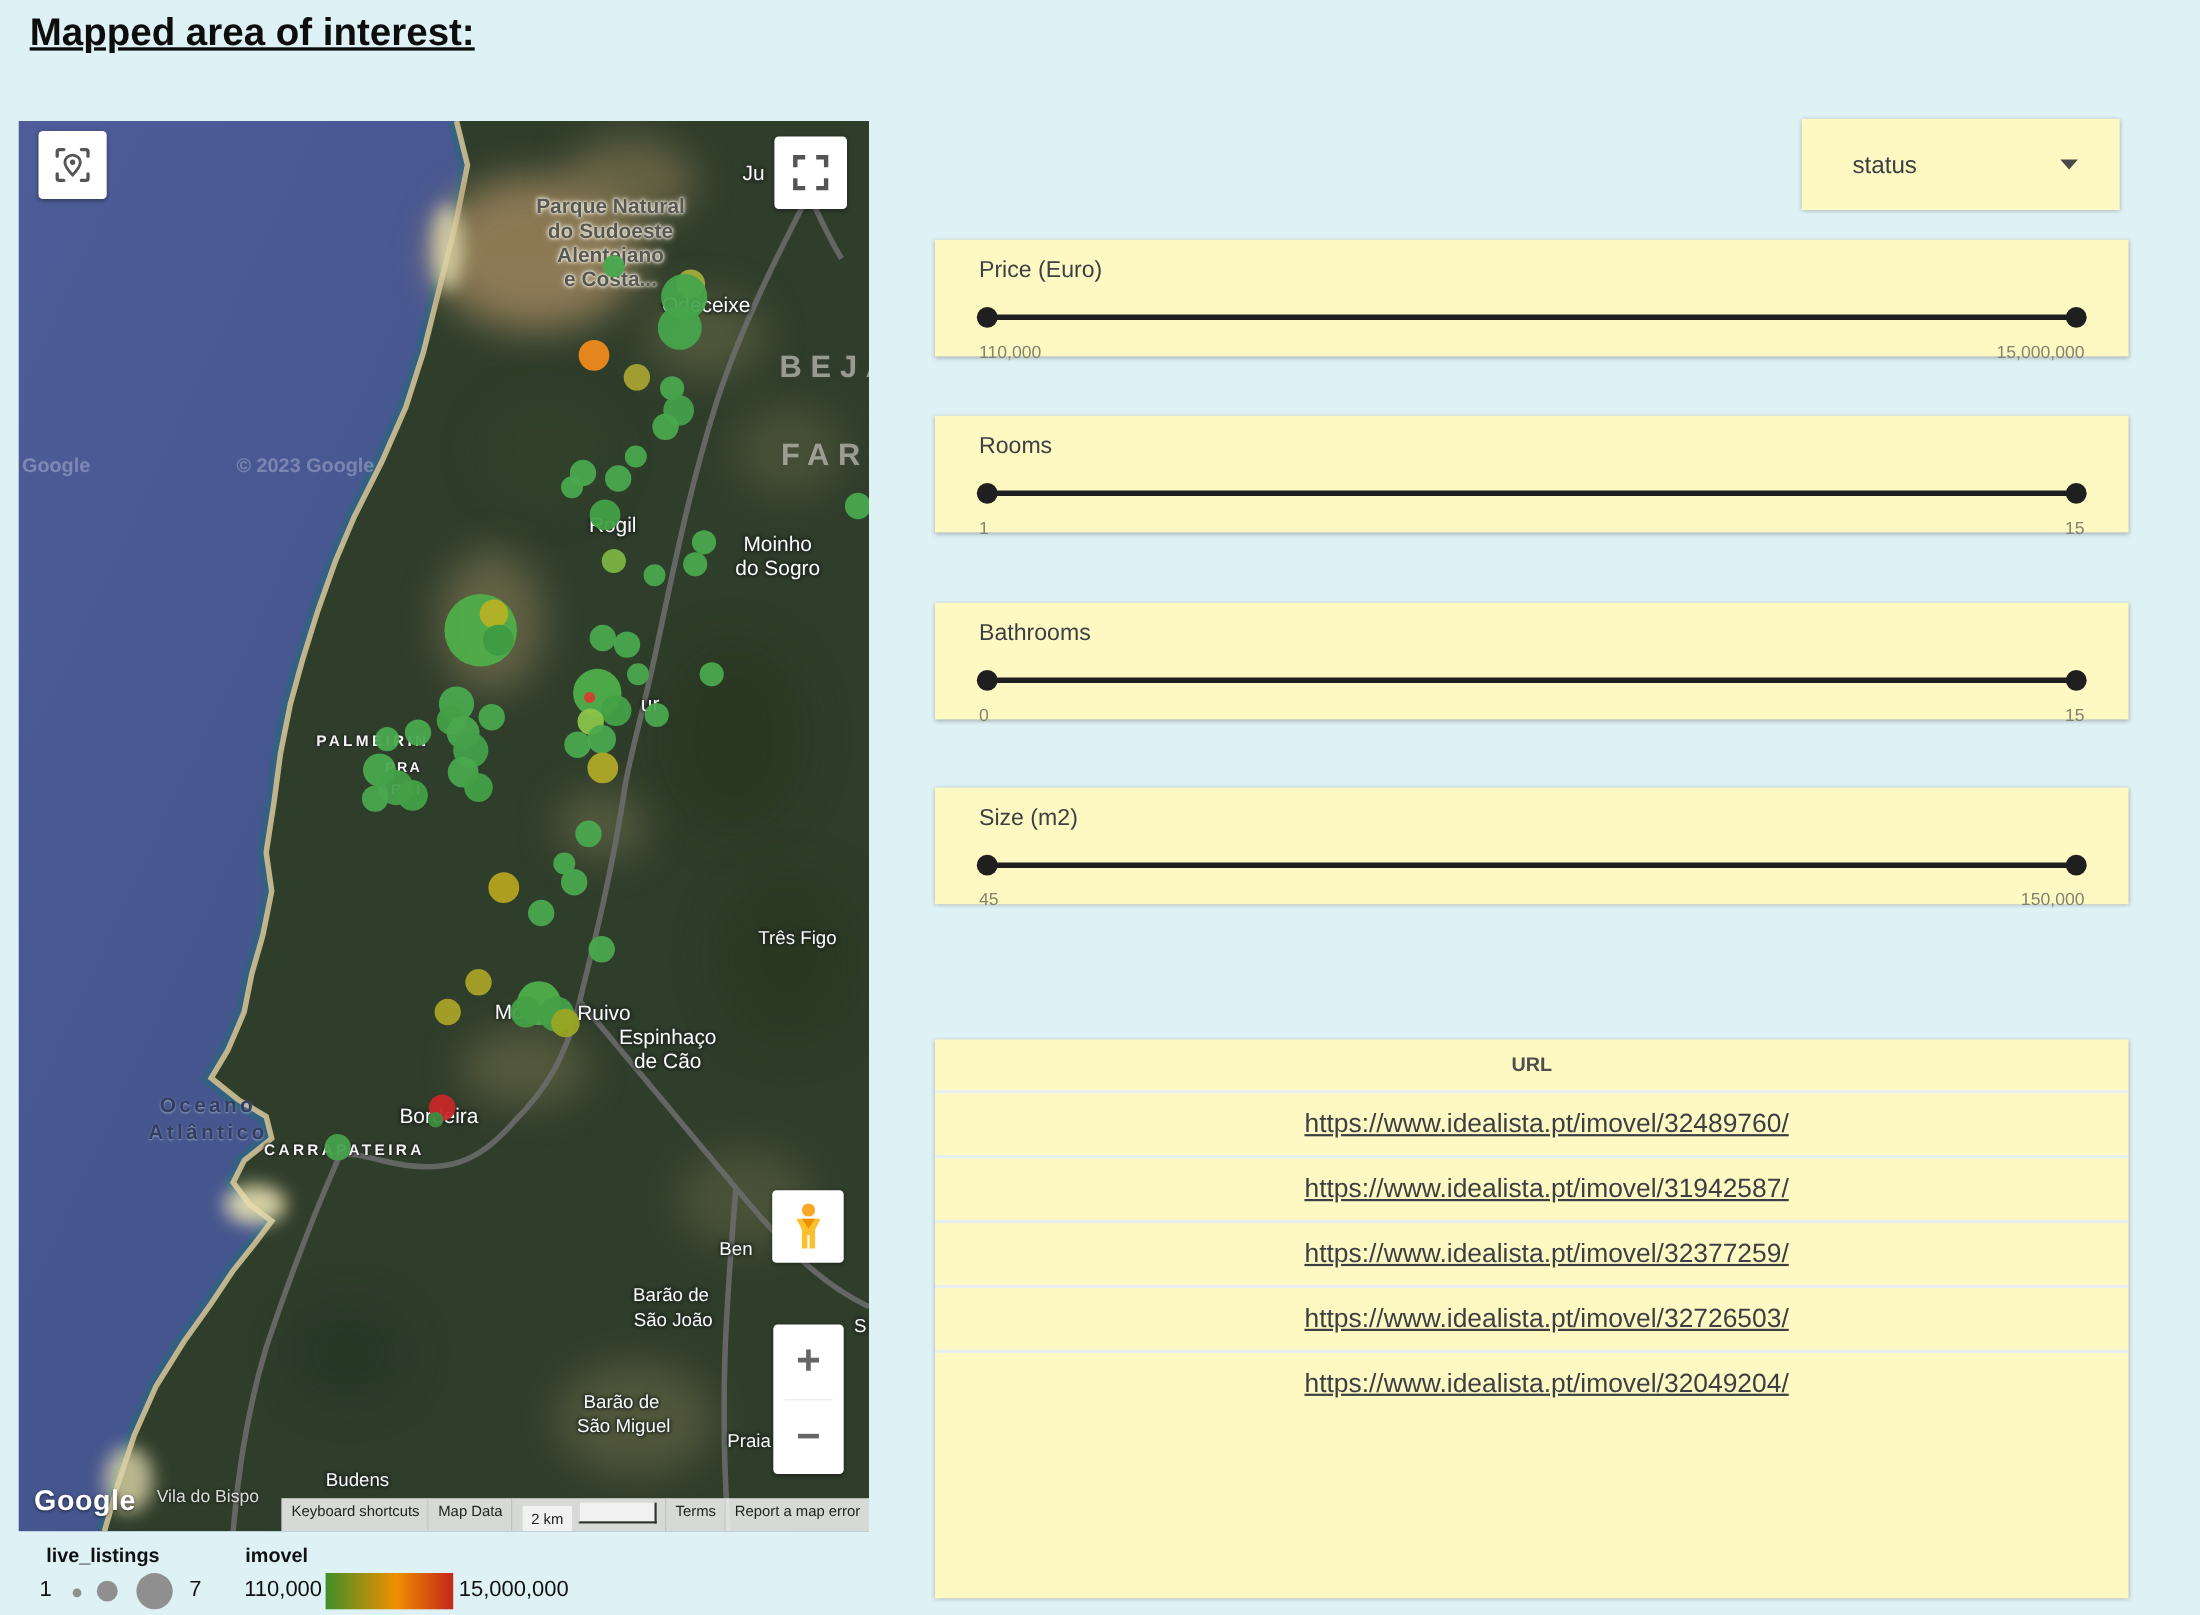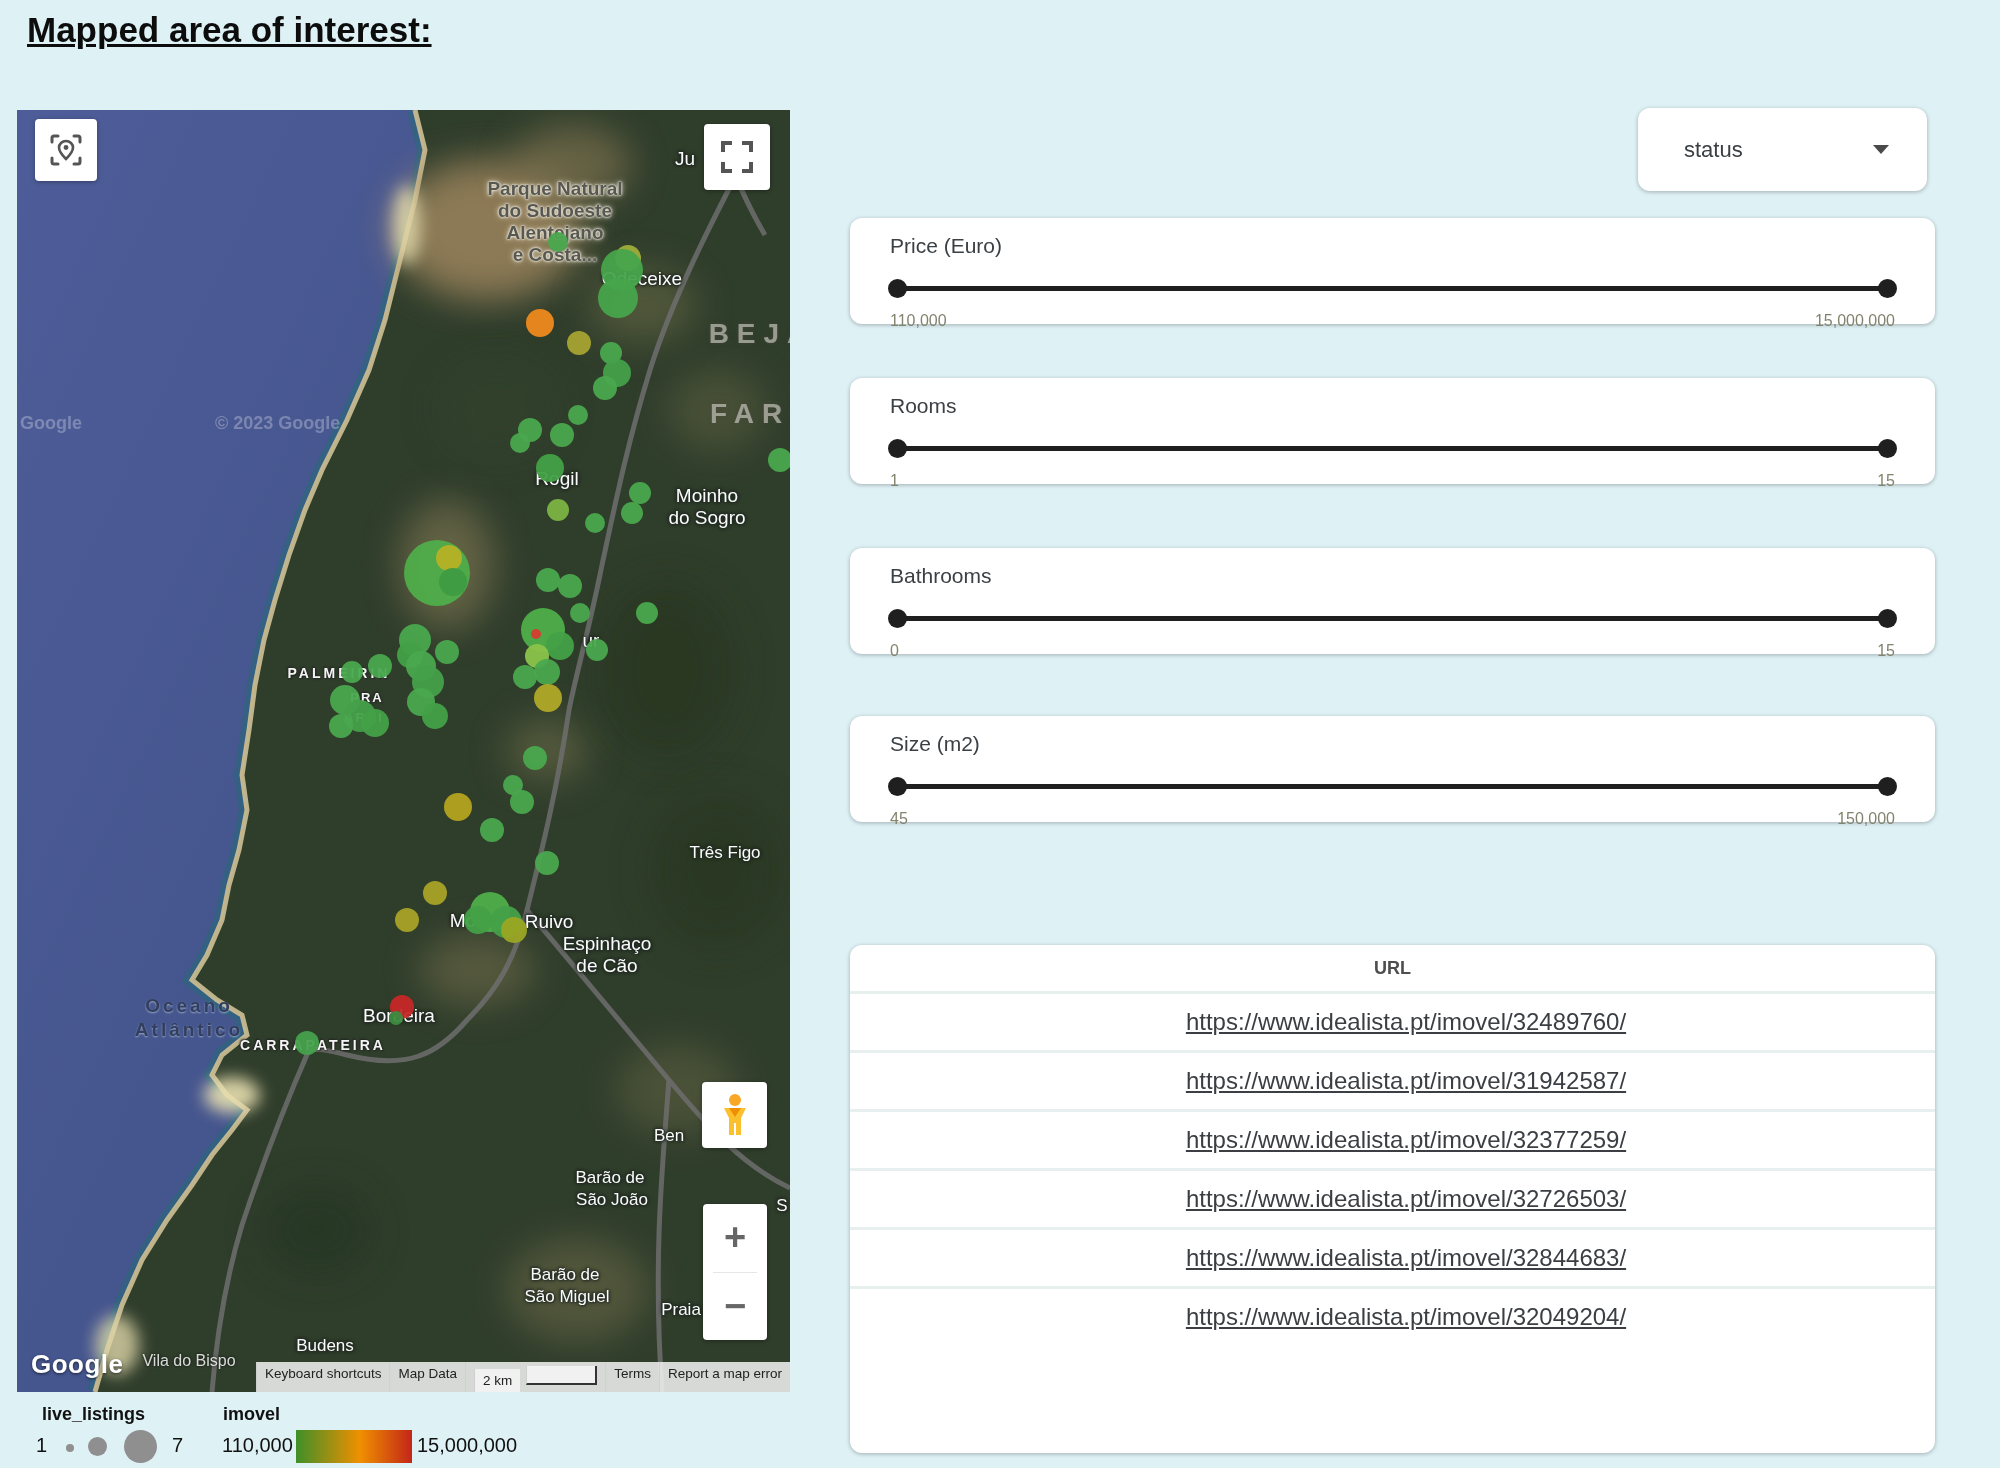--- a/index.html
+++ b/index.html
@@ -47,21 +47,21 @@
   .zoomctl .zbtn{flex:1;width:100%;display:flex;align-items:center;justify-content:center;
        font-size:38px;color:#666;font-weight:bold;cursor:pointer;}
   .zoomctl .zdiv{width:44px;height:1px;background:#e6e6e6;}
   .glogo{position:absolute;left:14px;bottom:12px;z-index:9;color:#fff;font-size:26px;font-weight:bold;
        letter-spacing:.5px;text-shadow:0 1px 3px rgba(0,0,0,.6);}
   .attrib{position:absolute;right:0;bottom:0;z-index:9;display:flex;font-size:13.5px;color:#222;}
   .attrib span{background:rgba(245,245,245,.85);padding:4px 8px;border-left:1px solid #d0d0d0;white-space:nowrap;}
   .scaleglyph{display:inline-block;width:52px;height:9px;border:2px solid #333;border-top:none;
        margin-left:6px;vertical-align:baseline;}
   
-  .greenbox{background:#ffffff;border-radius:12px;box-shadow:0 1px 4px rgba(0,0,0,.28);position:absolute;}
+  .greenbox{background:#fef9c3;border-radius:0;box-shadow:0 1px 4px rgba(0,0,0,.28);position:absolute;}
   .dropdown{left:1638px;top:108px;width:289px;height:83px;display:flex;align-items:center;
        justify-content:space-between;padding:0 38px 0 46px;box-sizing:border-box;cursor:pointer;}
   .dropdown .dlabel{font-size:22px;color:#3b4045;}
   .caret{width:0;height:0;border-left:8px solid transparent;border-right:8px solid transparent;
        border-top:9px solid #4a4a4a;}
   .sliderpanel{left:850px;width:1085px;height:106px;}
   .sliderpanel .slabel{position:absolute;left:40px;top:16px;font-size:21px;color:#3b4045;}
   .track{position:absolute;left:42px;right:42px;top:68px;height:5px;background:#1f1f1f;border-radius:3px;}
   .handle{position:absolute;top:-7px;width:19px;height:19px;border-radius:50%;background:#1f1f1f;cursor:pointer;}
   .handle.left{left:-4px;} .handle.right{right:-4px;}
@@ -344,23 +344,20 @@
       <div class="url-row">
         <a class="url-link">https://www.idealista.pt/imovel/31942587/</a>
       </div>
       <div class="url-row">
         <a class="url-link">https://www.idealista.pt/imovel/32377259/</a>
       </div>
       <div class="url-row">
         <a class="url-link">https://www.idealista.pt/imovel/32726503/</a>
       </div>
       <div class="url-row">
-        <a class="url-link">https://www.idealista.pt/imovel/32844683/</a>
-      </div>
-      <div class="url-row">
         <a class="url-link">https://www.idealista.pt/imovel/32049204/</a>
       </div>
     </div>
 </div>
 
 <div class="leg-title" style="left:42px;top:1404px;">live_listings</div>
 <div class="leg-val" style="left:36px;top:1434px;">1</div>
 <div class="leg-dot" style="left:66px;top:1444px;width:8px;height:8px;"></div>
 <div class="leg-dot" style="left:88px;top:1437px;width:19px;height:19px;"></div>
 <div class="leg-dot" style="left:124px;top:1430px;width:33px;height:33px;"></div>

